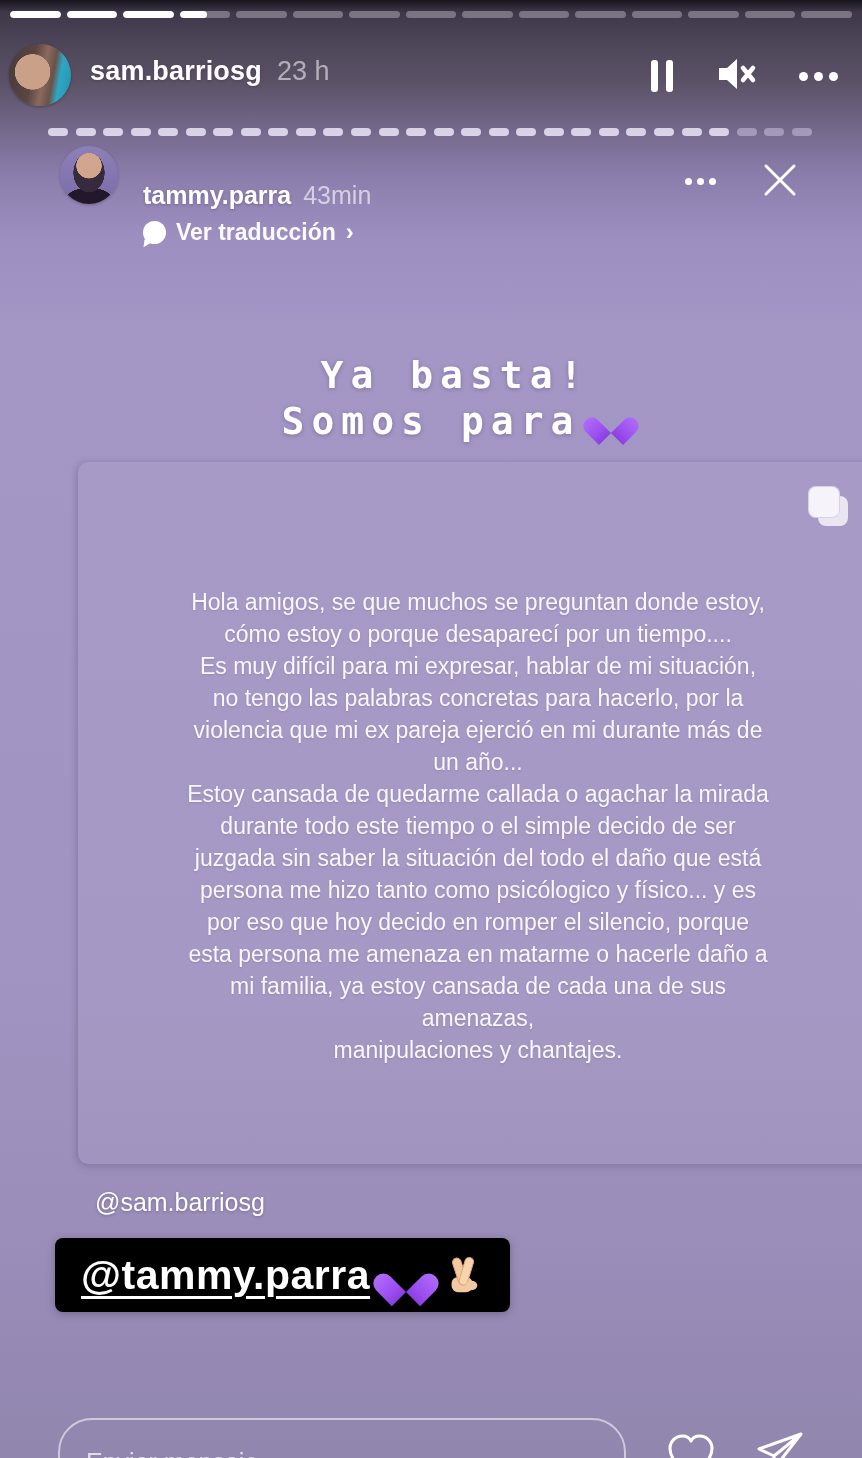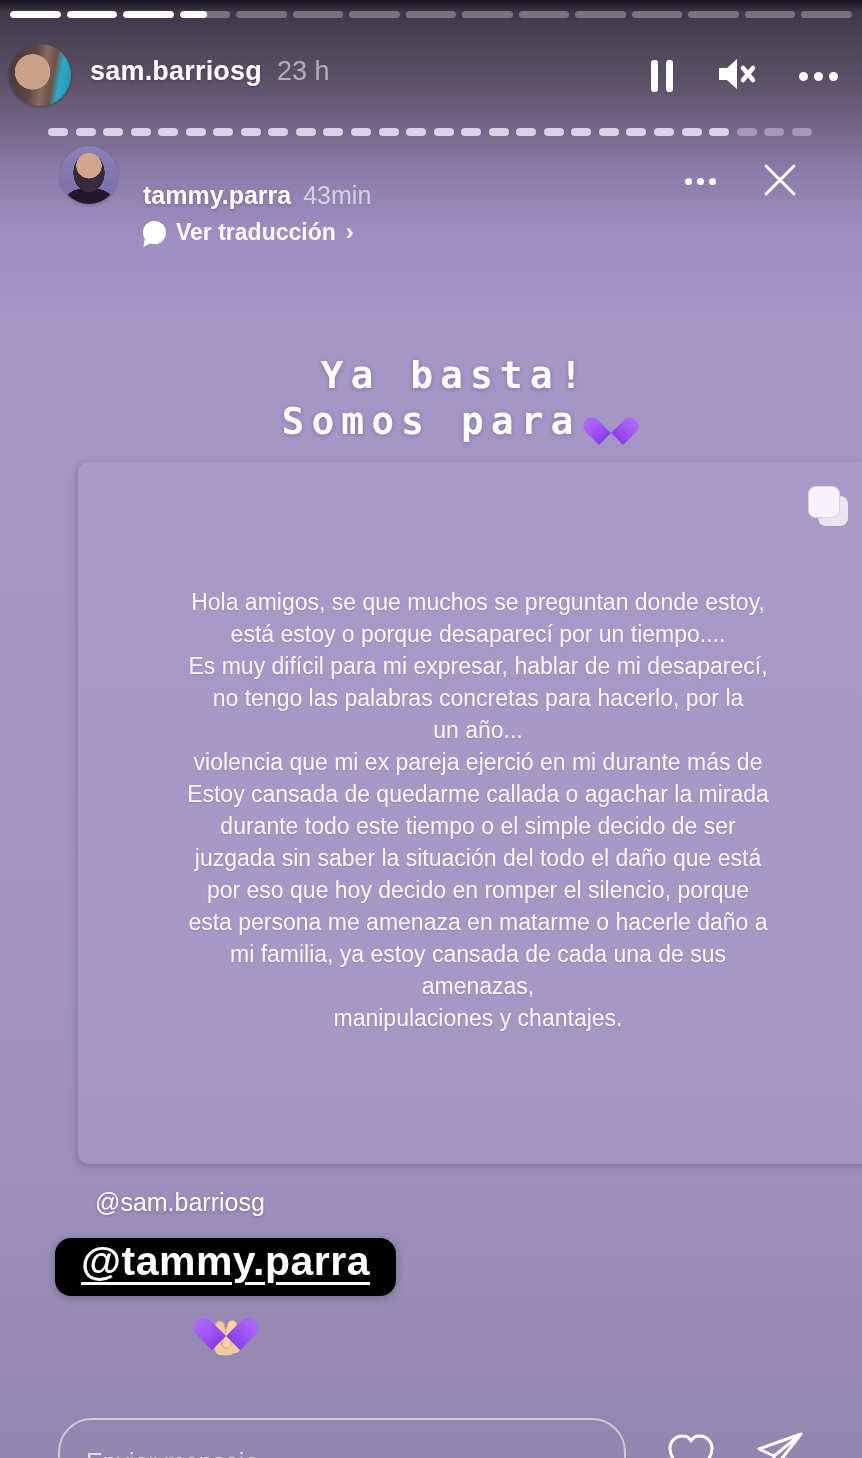--- a/index.html
+++ b/index.html
@@ -84,22 +84,22 @@
   #carousel-icon .back{position:absolute;right:0;bottom:0;width:30px;height:30px;border-radius:8px;background:rgba(255,255,255,.75);}
   #carousel-icon .front{position:absolute;left:0;top:0;width:32px;height:32px;border-radius:8px;background:#f7f3fb;
     box-shadow:0 0 0 1px rgba(160,145,190,.35) inset;}
   #card-text{position:absolute;left:26px;right:26px;top:124px;text-align:center;
     color:rgba(255,255,255,.93);font-size:23px;line-height:32px;font-weight:400;
     text-shadow:0 1px 2px rgba(70,60,100,.18);}
 
   
   #mention-small{position:absolute;left:95px;top:1188px;color:#fff;font-size:25px;font-weight:500;
     text-shadow:0 1px 3px rgba(40,30,60,.3);cursor:pointer;}
-  #mention-pill{position:absolute;left:55px;top:1238px;height:58px;background:#000;border-radius:16px;
-    display:flex;align-items:center;padding:0 26px;gap:16px;box-shadow:0 2px 8px rgba(0,0,0,.25);cursor:pointer;flex-direction:column;}
+  #mention-pill{position:absolute;left:55px;top:1238px;height:74px;background:#000;border-radius:8px;
+    display:flex;align-items:center;padding:0 26px;gap:16px;box-shadow:0 2px 8px rgba(0,0,0,.25);cursor:pointer;}
   #pill-handle{color:#fff;font-size:41px;font-weight:700;letter-spacing:.5px;
     text-decoration:underline;text-underline-offset:7px;text-decoration-thickness:3px;}
   #mention-pill .css-heart{width:40px;height:36px;top:3px;}
   #mention-pill .css-heart:before,#mention-pill .css-heart:after{width:20px;height:32px;border-radius:20px 20px 0 0;}
   #mention-pill .css-heart:before{left:20px;}
   #fingers-icon{width:42px;height:42px;}
 
   
   #composer{position:absolute;left:58px;top:1418px;width:568px;height:78px;border:2px solid rgba(255,255,255,.55);
     border-radius:34px;background:transparent;}
@@ -253,28 +253,29 @@
     </div>
   </div>
 
   <div id="quote-card">
     <div id="carousel-icon">
       <div class="back"></div>
         <div class="front"></div>
     </div>
     <div id="card-text">
         <div>Hola amigos, se que muchos se preguntan donde estoy,</div>
-        <div>está estoy o porque desaparecí por un tiempo....</div>
-        <div>Es muy difícil para mi expresar, hablar de mi desaparecí,</div>
+        <div>cómo estoy o porque desaparecí por un tiempo....</div>
+        <div>Es muy difícil para mi expresar, hablar de mi situación,</div>
         <div>no tengo las palabras concretas para hacerlo, por la</div>
+        <div>violencia que mi ex pareja ejerció en mi durante más de</div>
         <div>un año...</div>
-        <div>violencia que mi ex pareja ejerció en mi durante más de</div>
         <div>Estoy cansada de quedarme callada o agachar la mirada</div>
         <div>durante todo este tiempo o el simple decido de ser</div>
         <div>juzgada sin saber la situación del todo el daño que está</div>
+        <div>persona me hizo tanto como psicólogico y físico... y es</div>
         <div>por eso que hoy decido en romper el silencio, porque</div>
         <div>esta persona me amenaza en matarme o hacerle daño a</div>
         <div>mi familia, ya estoy cansada de cada una de sus</div>
         <div>amenazas,</div>
         <div>manipulaciones y chantajes.</div>
       </div>
   </div>
 
   <div id="mention-small">@sam.barriosg</div>
   <div id="mention-pill">

